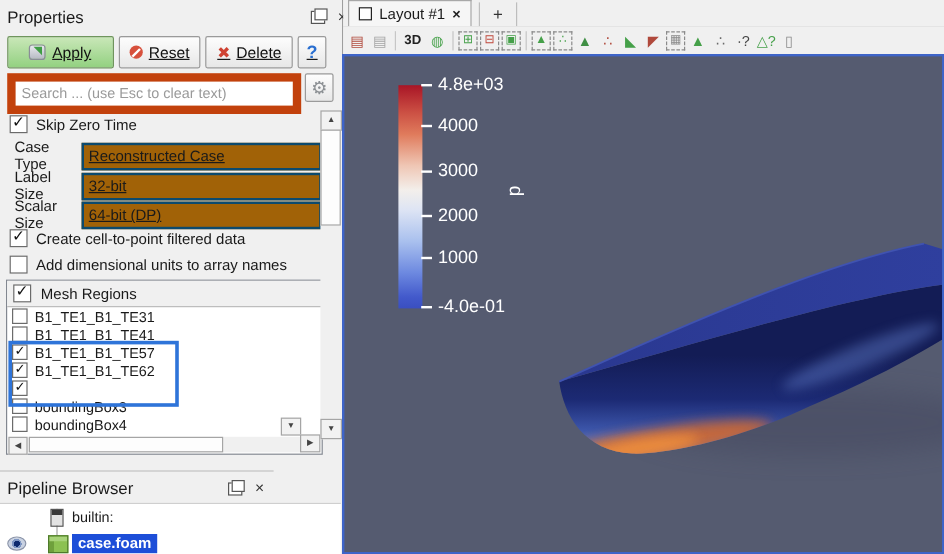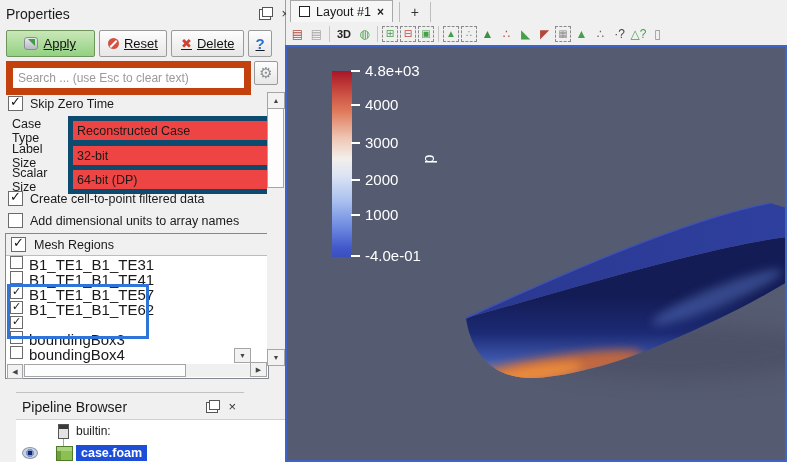--- a/index.html
+++ b/index.html
@@ -36,39 +36,39 @@
   .reset-ico::after{content:"";position:absolute;left:1px;top:4.5px;width:9px;height:2px;background:#fff;transform:rotate(-45deg);}
   .delete-ico{color:#cf4232;font-weight:bold;font-size:13px;}
   #search-row{position:absolute;left:6px;top:61px;width:272px;height:24px;display:flex;gap:3px;}
   #search-input{flex:1;height:20px;border:7px solid #c2410c;padding:0 5px;font-size:12px;color:#333;}
   #search-input::placeholder{color:#9a9a9a;}
   #gear-btn{width:24px;height:24px;color:#8c9094;font-size:15px;}
   
   .chk-row{position:absolute;left:8px;display:flex;align-items:center;gap:7px;font-size:12.5px;}
   .fld-row{position:absolute;left:12px;display:flex;align-items:center;font-size:12.5px;}
   .fld-row .lbl{width:56px;flex:none;}
-  .fld-row .val{width:188px;height:19px;border:5px solid #0c4a6e;background:#ef4444;display:flex;align-items:center;padding:0 4px;font-size:12.5px;}
+  .fld-row .val{width:188px;height:19px;border:2px solid #0c4a6e;background:#a16207;display:flex;align-items:center;padding:0 4px;font-size:12.5px;text-decoration:underline;}
   
   #mesh{position:absolute;left:5px;top:233px;width:262px;height:144px;border:1px solid #828790;background:#fff;}
   #mesh-head{height:21px;background:#f0f0f0;border-bottom:1px solid #bdbdbd;display:flex;align-items:center;gap:8px;padding:0 5px;font-size:12.5px;}
-  .mrow{height:15px;display:flex;gap:6px;padding:0 4px;font-size:15px;white-space:nowrap;}
+  .mrow{height:15px;display:flex;align-items:center;gap:6px;padding:0 4px;font-size:12px;white-space:nowrap;}
   .mrow .cb{width:11px;height:11px;}
   .mrow .cb.on::after{font-size:11px;top:-2px;left:1px;}
   #mesh-hl{position:absolute;left:1px;top:50px;width:136px;height:49px;border:3px solid #2e74d9;pointer-events:none;}
   #mesh-varrow{position:absolute;right:17px;bottom:15px;width:15px;height:13px;}
   #mesh-hscroll{position:absolute;left:1px;bottom:1px;width:245px;height:13px;background:#f0f0f0;display:flex;}
   #mesh-hthumb{width:160px;height:11px;background:#fdfdfd;border:1px solid #a5a5a5;margin-left:1px;}
   #mesh-rarrow{position:absolute;right:1px;bottom:1px;width:15px;height:13px;}
   
   #pscroll{position:absolute;right:2px;top:92px;width:16px;height:274px;background:#f0f0f0;}
   #pscroll .up{position:absolute;top:0;left:0;width:16px;height:15px;}
   #pscroll .down{position:absolute;bottom:0;left:0;width:16px;height:15px;}
   #pscroll .thumb{position:absolute;top:16px;left:0;width:15px;height:78px;background:#fdfdfd;border:1px solid #a5a5a5;}
   
-  #pipe{position:absolute;left:0;top:392px;width:228px;height:70px;border-top:1px solid #c2c2c2;margin-left:16px;}
+  #pipe{position:absolute;left:0;top:392px;width:228px;height:70px;border-top:1px solid #c2c2c2;}
   #pipe-tree{position:absolute;left:0;top:26px;width:284px;height:44px;background:#fff;border-top:1px solid #cfcfcf;}
   .tree-line{position:absolute;left:47px;top:4px;width:1px;height:26px;background:#a5a5a5;}
   .prow{position:absolute;left:0;display:flex;align-items:center;height:18px;}
   .builtin-ico{width:9px;height:13px;background:linear-gradient(#3a3a3a 0 4px,#e3e3e3 4px);border:1px solid #555;margin-right:7px;}
   .cube-ico{width:15px;height:13px;background:#8cc152;border:1px solid #4e7a2a;box-shadow:inset 0 4px 0 #a8d37a, inset 4px 0 0 #6fa03c;margin-right:3px;}
   .eye-ico{width:14px;height:10px;border-radius:50%;background:radial-gradient(circle at 50% 50%, #0e2a6e 0 2.5px, #7f97c4 2.5px 4px, #c9d2e2 4px);border:1px solid #8a93a8;}
   .sel-label{background:#1d4ed8;color:#fff;font-weight:bold;padding:1px 5px;font-size:12.5px;}
   
   #tabbar{position:absolute;left:286px;top:0;width:501px;height:22px;background:#f0f0f0;border-bottom:1px solid #bdbdbd;display:flex;align-items:flex-end;}
   #tab-active{height:21px;display:flex;align-items:center;gap:6px;padding:0 8px;background:#f6f6f6;border:1px solid #a8a8a8;border-bottom:none;margin-left:4px;font-size:12.5px;}

